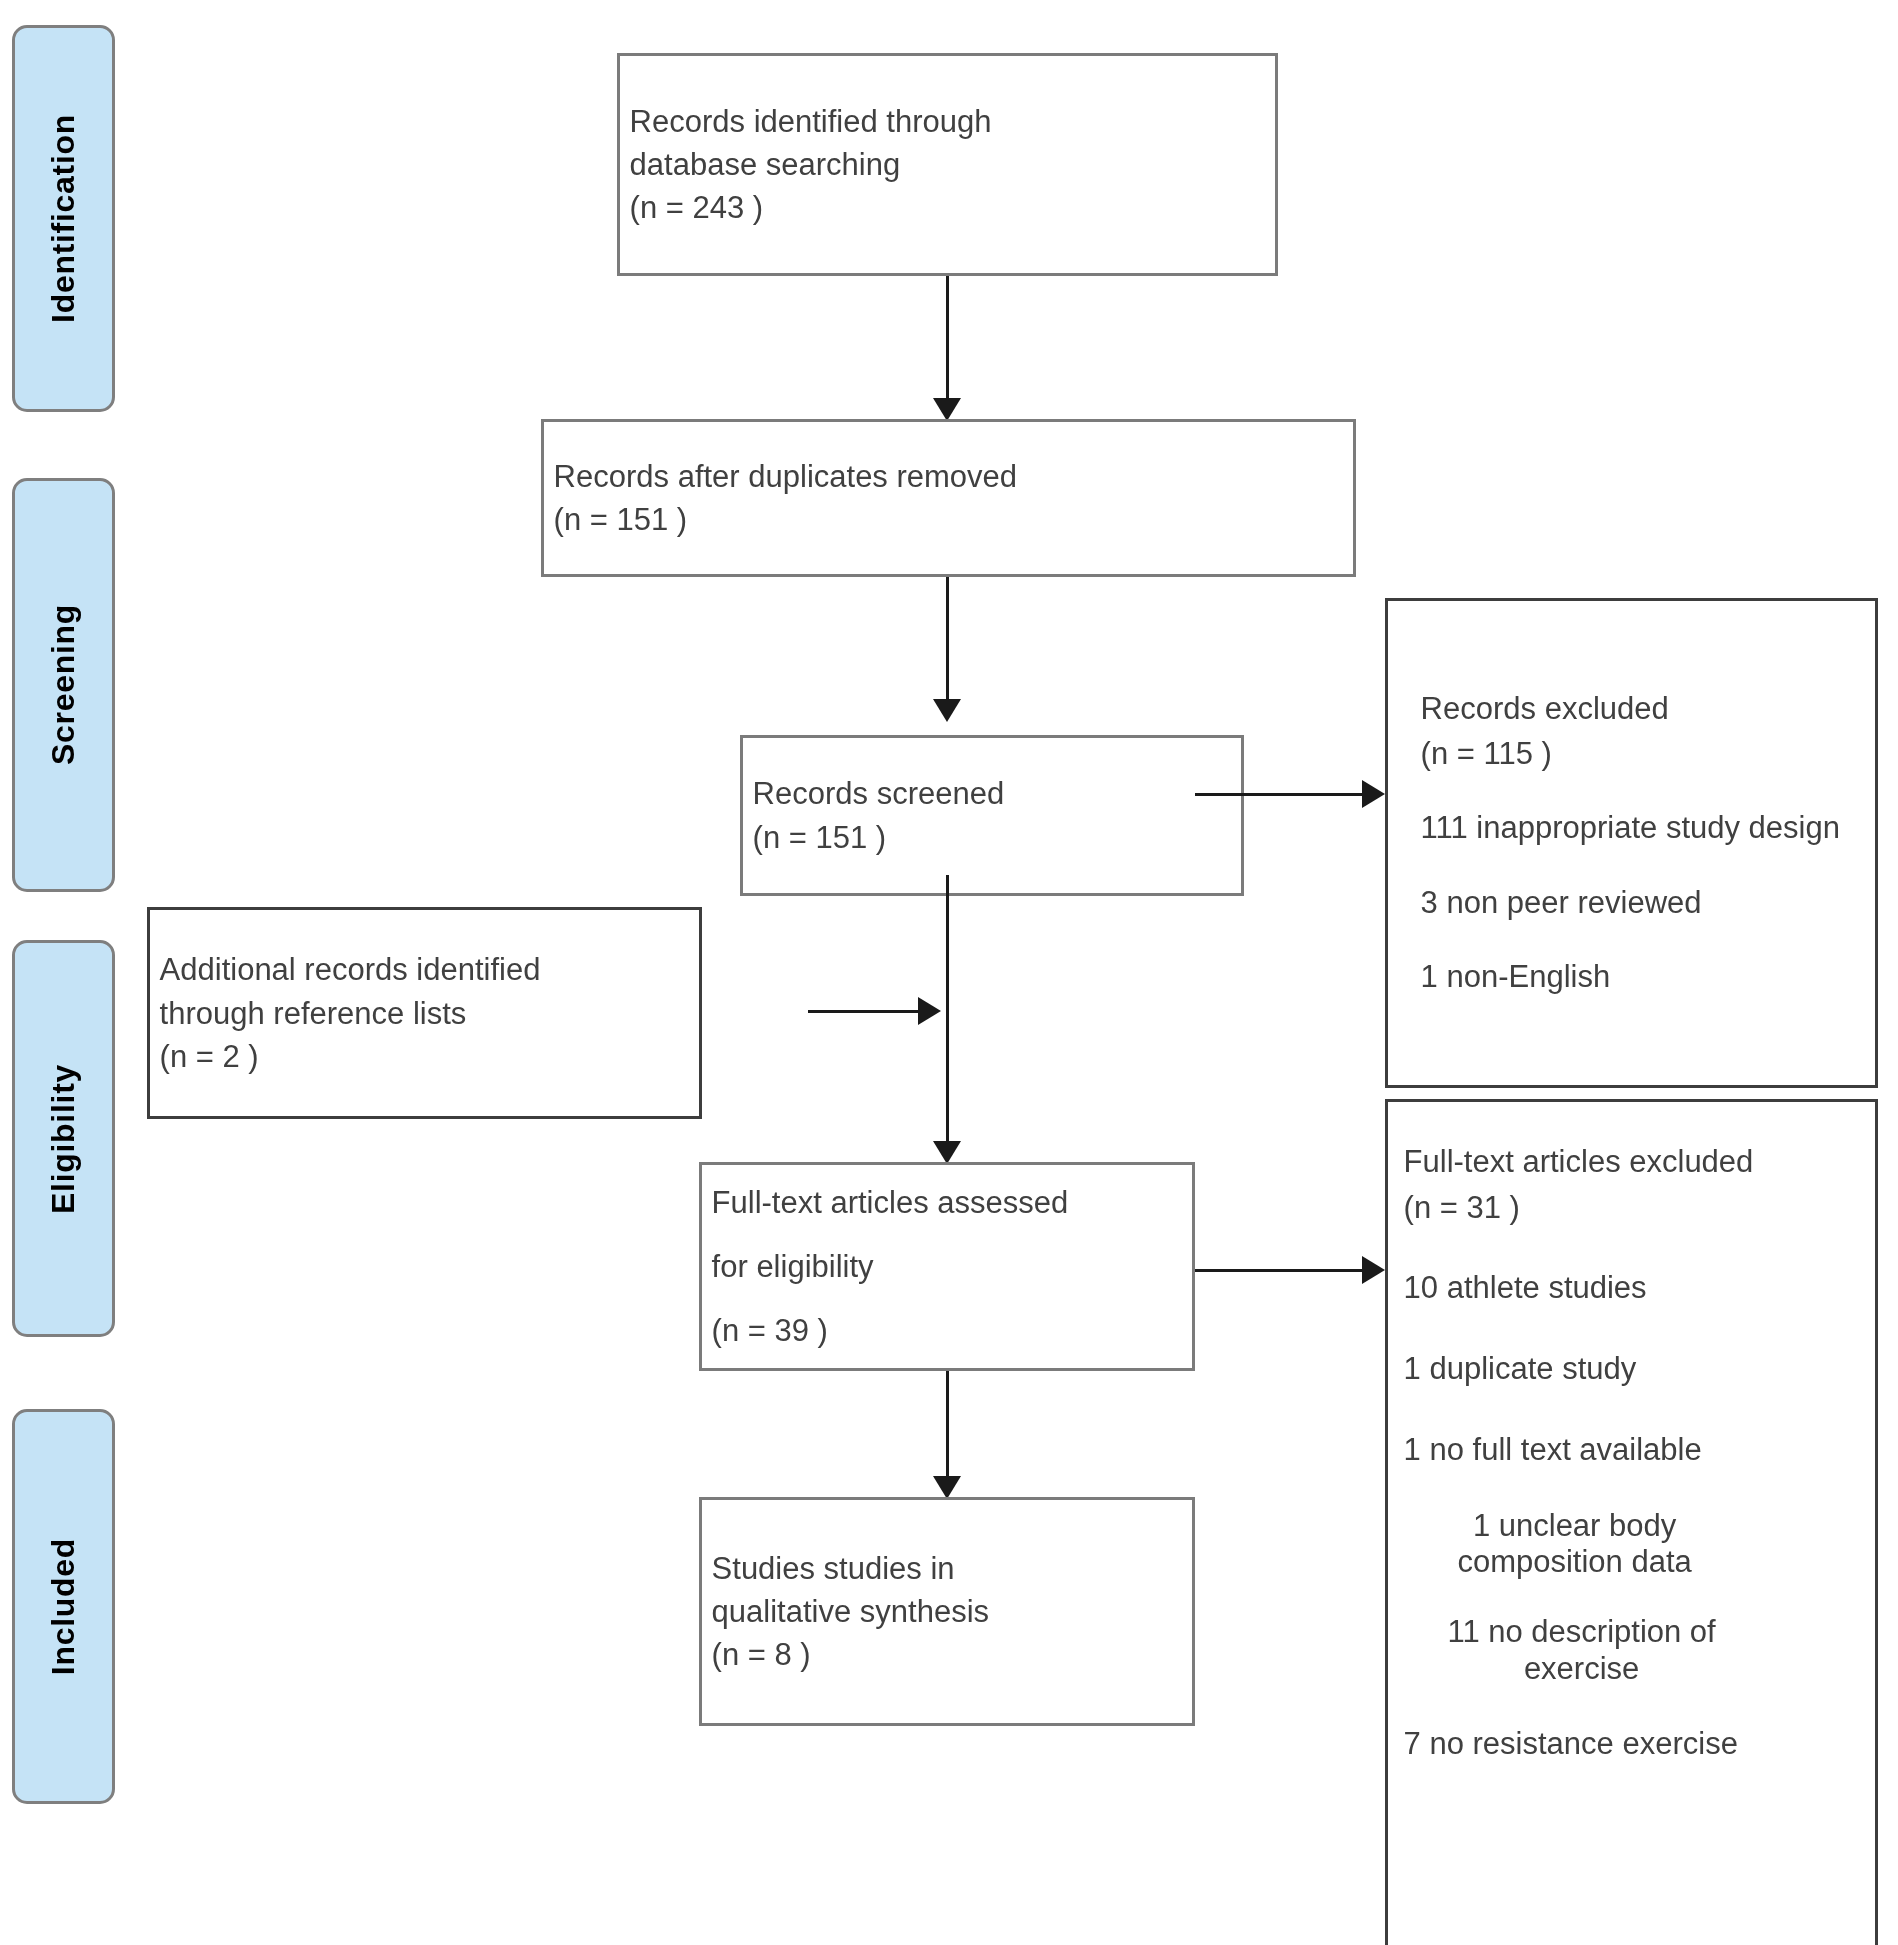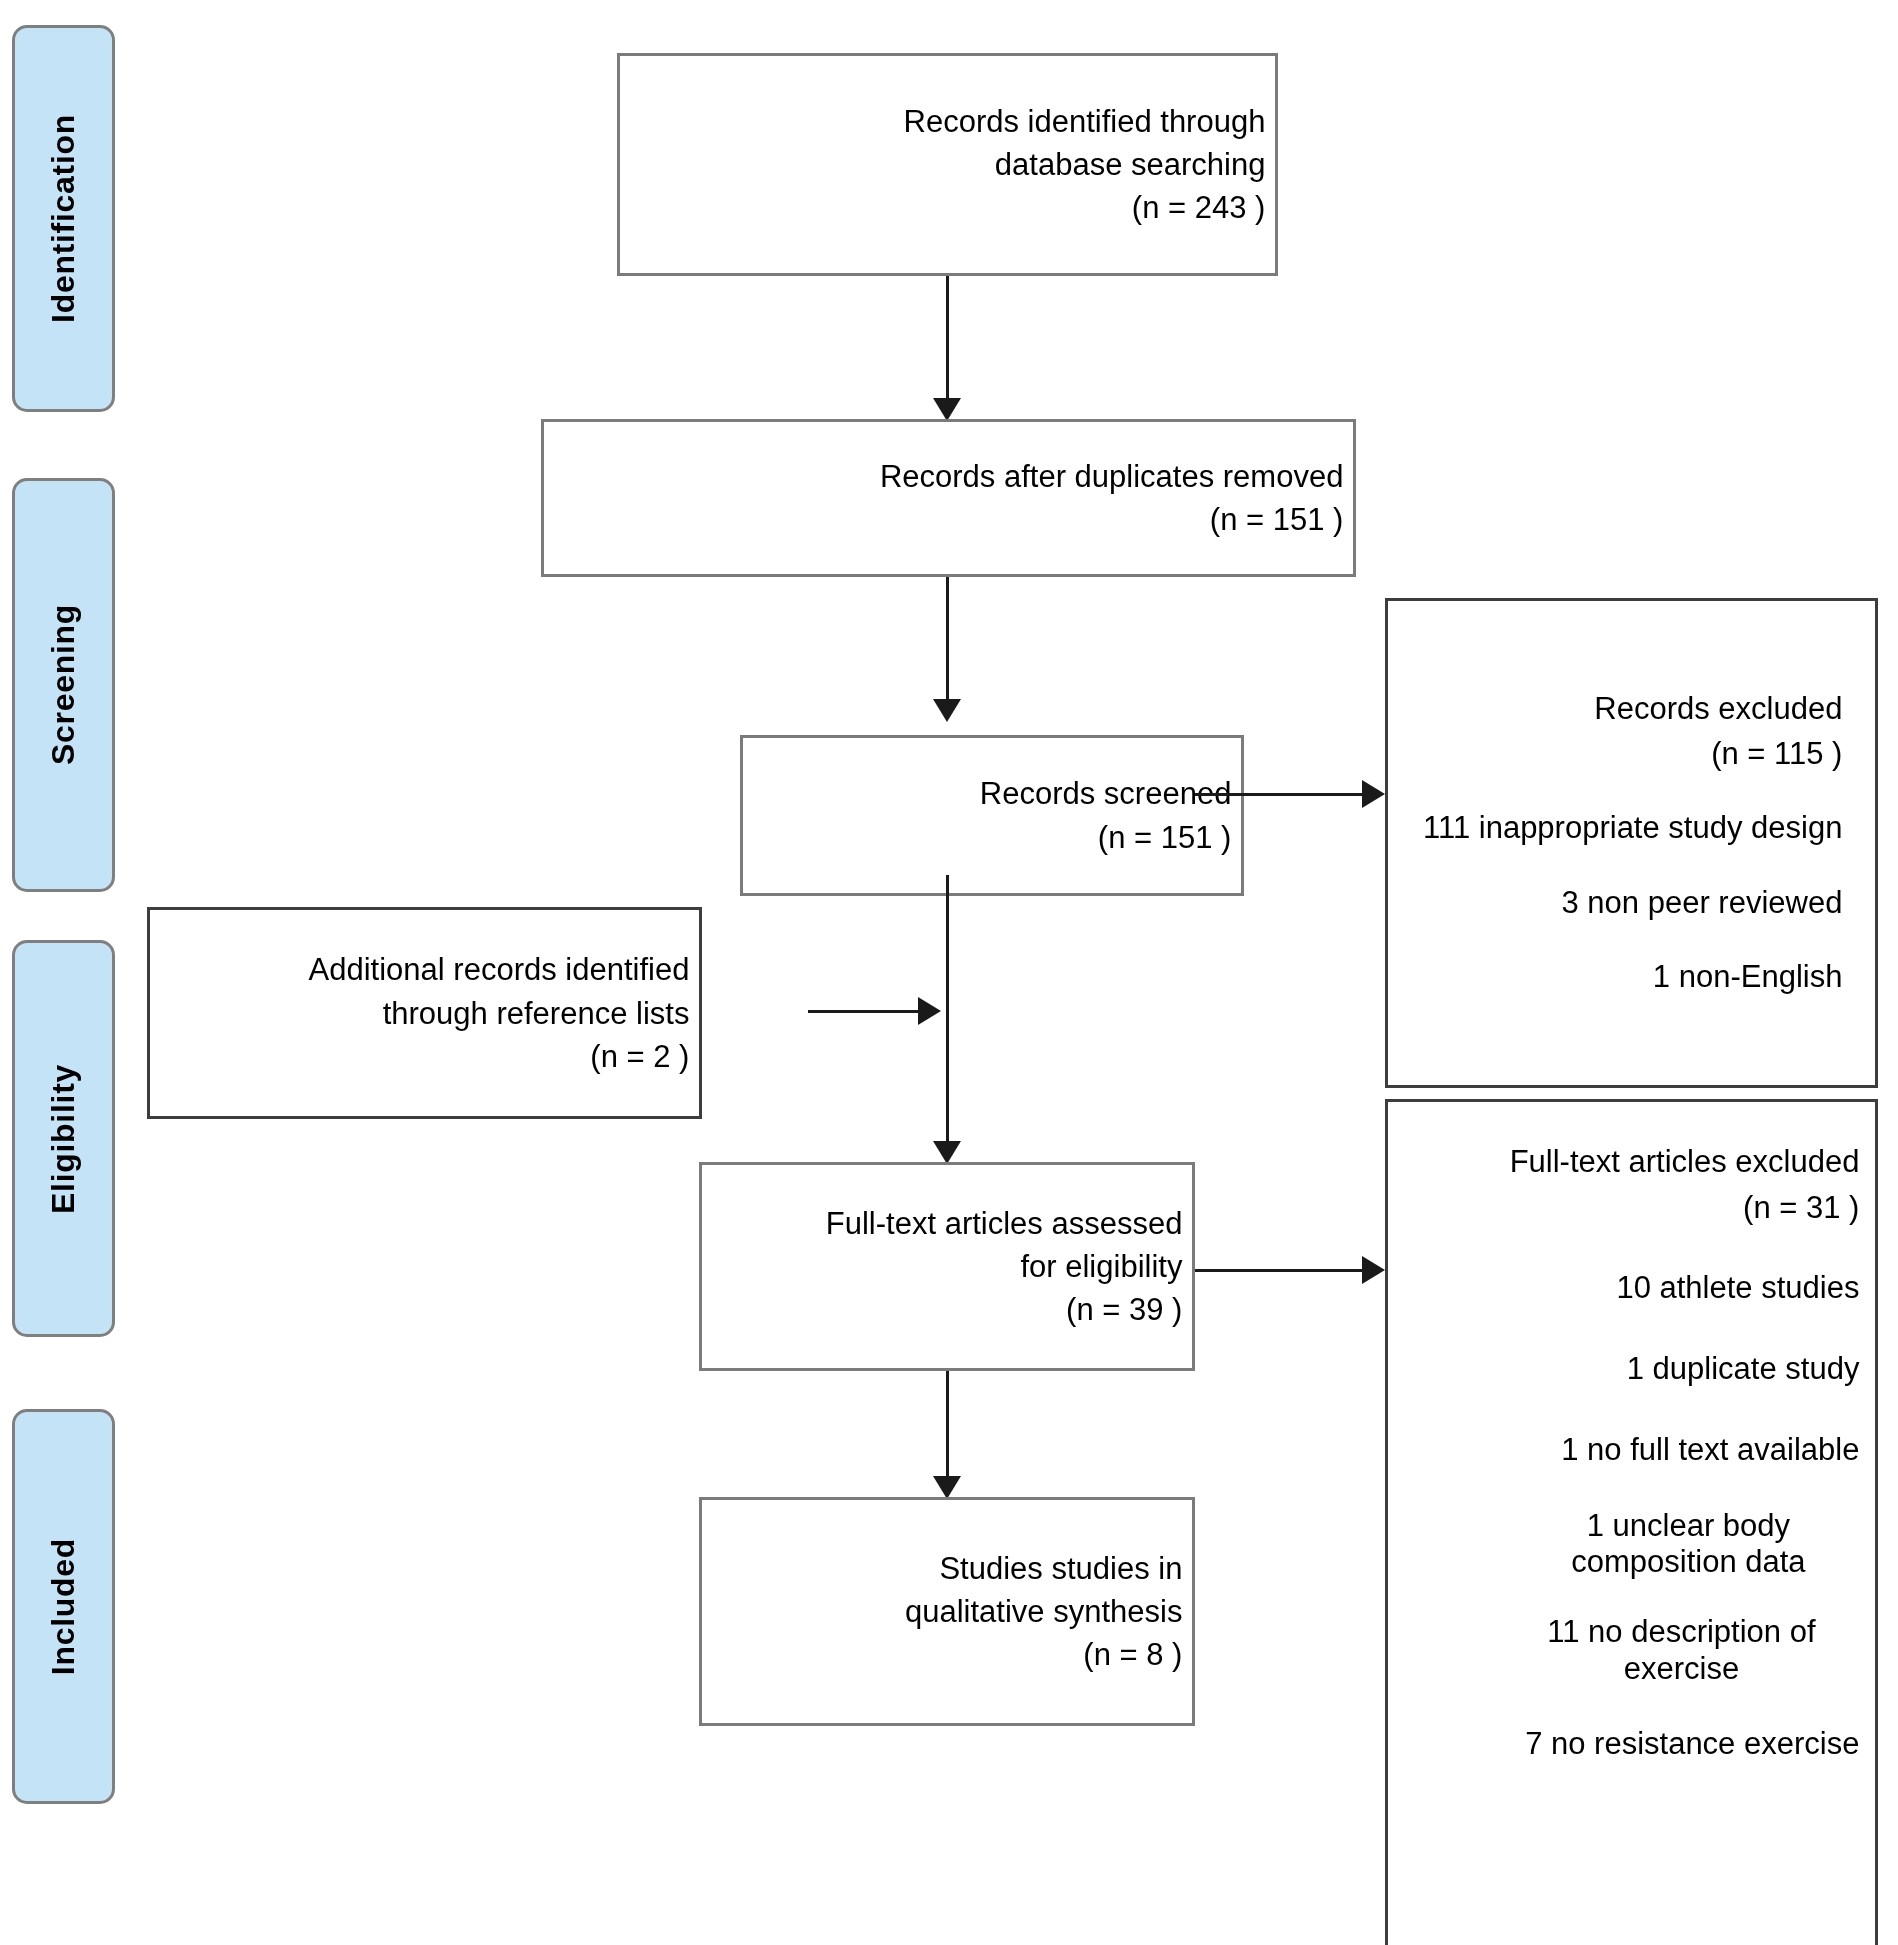--- a/index.html
+++ b/index.html
@@ -37,24 +37,24 @@
   }
 
   
   .box{
     position:absolute;
     box-sizing:border-box;
     background:#ffffff;
     border:3.4px solid #7b7b7b;
     display:flex;
     flex-direction:column;
-    align-items:flex-end;
+    align-items:flex-start;
     justify-content:center;
     text-align:center;
-    color:#000000;
+    color:#404040;
     font-size:31px;
     line-height:1.0;
   }
   .box.dark{border-color:#3d3d3d;}
   .box .ln{display:block;padding:6.2px 9.6px;white-space:nowrap;}
   .box.wrap .ln{white-space:normal;}
 
   
   .vline{
     position:absolute;
@@ -140,21 +140,21 @@
 
   <div class="box wrap dark" style="left:147px;top:907px;width:555px;height:212px;">
     <span class="ln">Additional records identified</span>
     <span class="ln">through reference lists</span>
     <span class="ln">(n = 2 )</span>
   </div>
 
   <div class="hline" style="left:808px;top:1010px;width:113px;"></div>
   <div class="arrow-right" style="left:918px;top:997px;"></div>
 
-  <div class="box" style="left:699px;top:1162px;width:496px;height:209px;">
+  <div class="box" style="left:699px;top:1162px;width:496px;height:209px;gap:21px;">
     <span class="ln">Full-text articles assessed</span>
     <span class="ln">for eligibility</span>
     <span class="ln">(n = 39  )</span>
   </div>
 
   <div class="hline" style="left:1195px;top:1269px;width:171px;"></div>
   <div class="arrow-right" style="left:1362px;top:1256px;"></div>
 
   <div class="box wrap dark" style="left:1385px;top:1099px;width:493px;height:966px;padding:18px 6px;line-height:1.18;justify-content:flex-start;padding-top:36px;">
     <span class="ln" style="padding-bottom:2.7px;">Full-text articles excluded</span>

